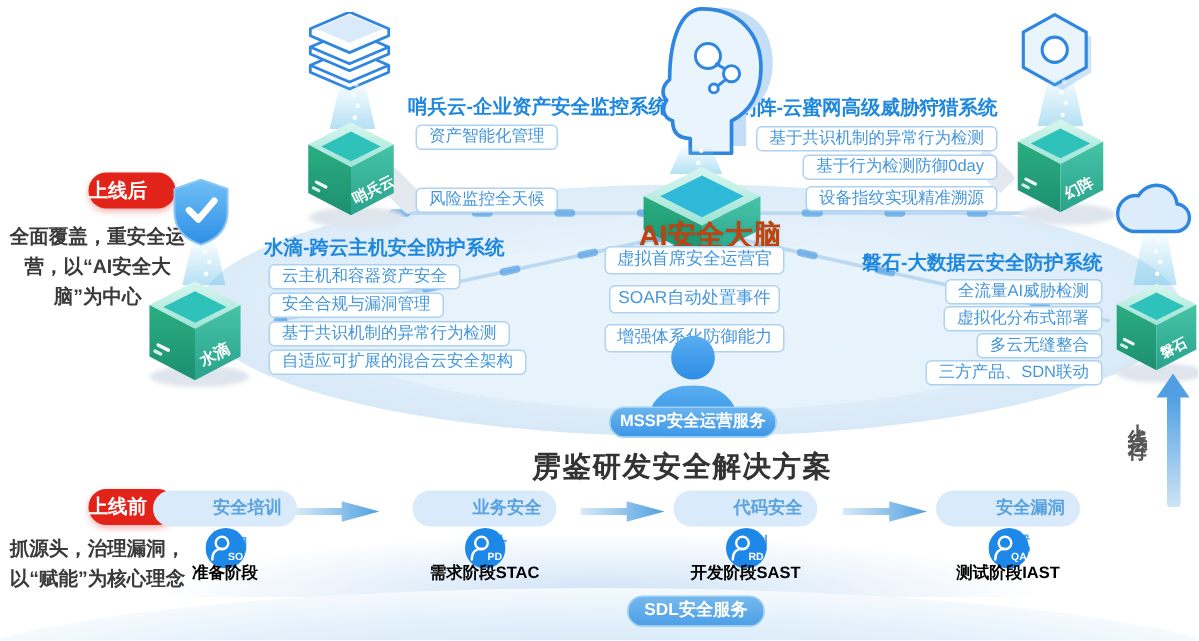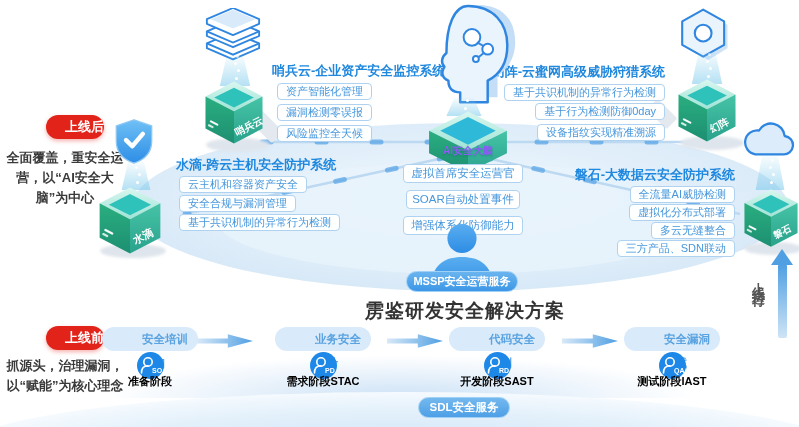--- a/index.html
+++ b/index.html
@@ -8,36 +8,36 @@
   #stage *{box-sizing:border-box;}
 
   .abs{position:absolute;}
 
   
   .sys-title{position:absolute;font-size:13px;font-weight:bold;color:#1e87de;white-space:nowrap;}
   .pill{position:absolute;height:17px;line-height:15px;padding:0 8px;background:rgba(255,255,255,.96);
         border:1px solid #aed2f0;border-radius:4px;color:#4696dc;font-size:11px;white-space:nowrap;}
   .pill.r{text-align:right;}
 
-  .red-badge{position:absolute;width:58px;height:24px;line-height:24px;text-align:right;
+  .red-badge{position:absolute;width:58px;height:24px;line-height:24px;text-align:left;
              background:#e2231a;color:#fff;font-size:13px;font-weight:bold;border-radius:13px;
-             box-shadow:0 2px 4px rgba(226,35,26,.35);}
+             box-shadow:0 2px 4px rgba(226,35,26,.35);margin-left:13px;}
   .side-desc{position:absolute;width:122px;text-align:center;color:#3a3a3a;font-size:13px;
              font-weight:600;line-height:1.55;}
 
   
   .cube{position:absolute;}
   .cube-shadow{position:absolute;background:#dfe5ec;border-radius:50%;filter:blur(1.5px);}
   .ghost{position:absolute;background:#e4e8ef;transform:rotate(45deg) scaleY(.55);border-radius:3px;}
   .beam{position:absolute;background:linear-gradient(to top,rgba(120,200,235,.55),rgba(160,220,245,.08));
         clip-path:polygon(10% 100%,90% 100%,72% 0,28% 0);}
   .beam .dots{position:absolute;left:50%;bottom:6px;width:3px;height:3px;border-radius:50%;background:#fff;
         box-shadow:2px -8px 0 rgba(255,255,255,.95),-1px -15px 0 rgba(255,255,255,.8),1px -22px 0 rgba(255,255,255,.6);}
 
-  .ai-label{position:absolute;text-align:center;color:#8b5cf6;font-size:10px;font-weight:bold;
+  .ai-label{position:absolute;text-align:center;color:#c2410c;font-size:19px;font-weight:bold;
             text-shadow:0 1px 2px rgba(0,90,80,.35);white-space:nowrap;}
 
   
   .ai-pill{position:absolute;height:19px;line-height:17px;text-align:center;background:rgba(255,255,255,.97);
            border:1px solid #aed2f0;border-radius:4px;color:#4696dc;font-size:11.5px;white-space:nowrap;}
   .mssp-badge{position:absolute;height:21px;line-height:19px;text-align:center;border-radius:11px;
               background:linear-gradient(180deg,#6ab4ef,#3d97e6);border:1px solid #9fd0f5;
               color:#fff;font-size:11px;font-weight:bold;}
   .sdl-badge{position:absolute;height:21px;line-height:19px;text-align:center;border-radius:11px;
              background:linear-gradient(180deg,#74b9ee,#4d9fe6);border:1px solid #9fd0f5;
@@ -149,21 +149,20 @@
       <polygon points="50,50 96,26 96,78 50,102" fill="url(#cubeRightG)"></polygon>
       <g transform="translate(12,64) rotate(27)">
         <rect width="15" height="3.5" rx="1.75" fill="#fff" opacity=".95"></rect>
         <rect y="7" width="10" height="3.5" rx="1.75" fill="#fff" opacity=".8"></rect>
       </g>
       <text transform="translate(55,90) rotate(-27)" font-size="16" font-weight="bold" fill="#fff">哨兵云</text>
     </svg>
   </div>
   <div class="sys-title" style="left:272px;top:62px">哨兵云-企业资产安全监控系统</div>
   <div class="pill" style="left:277px;top:83px">资产智能化管理</div>
-  <div class="pill" style="left:277px;top:104px">漏洞检测零误报</div>
   <div class="pill" style="left:277px;top:125px">风险监控全天候</div>
 
   <svg class="abs" style="left:676px;top:8px" width="56" height="52" viewBox="0 0 62 62">
     <polygon points="36,6 59,20 59,48 36,62 13,48 13,20" fill="#cfe3f7"></polygon>
     <polygon points="30,2 55,16 55,44 30,58 5,44 5,16" fill="#eaf4fd" stroke="#2f86e0" stroke-width="2.5" stroke-linejoin="round"></polygon>
     <circle cx="30" cy="30" r="10" fill="#fff" stroke="#2f86e0" stroke-width="2.5"></circle>
   </svg>
   <div class="beam" style="left:688px;top:52px;width:38px;height:32px">
       <span class="dots"></span>
     </div>
@@ -205,20 +204,21 @@
         <rect width="15" height="3.5" rx="1.75" fill="#fff" opacity=".95"></rect>
         <rect y="7" width="10" height="3.5" rx="1.75" fill="#fff" opacity=".8"></rect>
       </g>
       <text transform="translate(58,88) rotate(-27)" font-size="16" font-weight="bold" fill="#fff">水滴</text>
     </svg>
   </div>
   <div class="sys-title" style="left:176px;top:156px">水滴-跨云主机安全防护系统</div>
   <div class="pill" style="left:179px;top:176px">云主机和容器资产安全</div>
   <div class="pill" style="left:179px;top:195px">安全合规与漏洞管理</div>
   <div class="pill" style="left:179px;top:214px">基于共识机制的异常行为检测</div>
+  <div class="pill" style="left:179px;top:233px">自适应可扩展的混合云安全架构</div>
 
   <svg class="abs" style="left:742px;top:114px" width="56" height="44" viewBox="0 0 60 48">
     <path d="M14,44 H44 A10,10 0 0 0 46,24 A15,15 0 0 0 18,18 A12,12 0 0 0 14,44 Z" fill="#dcecfb" stroke="#2f86e0" stroke-width="2.5" stroke-linejoin="round"></path>
   </svg>
   <div class="beam" style="left:752px;top:156px;width:36px;height:34px">
       <span class="dots"></span>
     </div>
   <div class="cube-shadow" style="left:744px;top:242px;width:58px;height:13px"></div>
   <div class="cube" style="left:742px;top:188px">
     <svg width="58" height="60" viewBox="0 0 100 104">
@@ -266,21 +266,21 @@
   <div class="ai-pill" style="left:403px;top:164px;width:120px">虚拟首席安全运营官</div>
   <div class="ai-pill" style="left:406px;top:190px;width:114px">SOAR自动处置事件</div>
   <div class="ai-pill" style="left:403px;top:216px;width:120px">增强体系化防御能力</div>
 
   <svg class="abs" style="left:428px;top:221px" width="68" height="68" viewBox="0 0 70 70">
     <circle cx="35" cy="18" r="15" fill="url(#personG)"></circle>
     <path d="M3,70 C3,45 17,37 35,37 C53,37 67,45 67,70 Z" fill="url(#personG)"></path>
   </svg>
   <div class="mssp-badge" style="left:406px;top:271px;width:112px">MSSP安全运营服务</div>
 
-  <div class="flow-title" style="left:335px;top:298px;width:260px">雳鉴研发安全解决方案</div>
+  <div class="flow-title" style="left:325px;top:298px;width:260px">雳鉴研发安全解决方案</div>
 
   <div class="stage-pill" style="left:102px;top:327px">安全培训咨询</div>
   <svg class="stage-circle" style="left:137px;top:352px" viewBox="0 0 27 27">
     <circle cx="13.5" cy="13.5" r="13.5" fill="#1e88e8"></circle>
     <circle cx="11" cy="10" r="4.2" fill="none" stroke="#fff" stroke-width="1.6"></circle>
     <path d="M4.5,21 C4.5,15.5 8,13.8 11,13.8" fill="none" stroke="#fff" stroke-width="1.6" stroke-linecap="round"></path>
     <text x="15" y="21" font-size="7" font-weight="bold" fill="#fff">SO</text>
   </svg>
   <div class="stage-phase" style="left:80px;top:374px">准备阶段</div>
 

